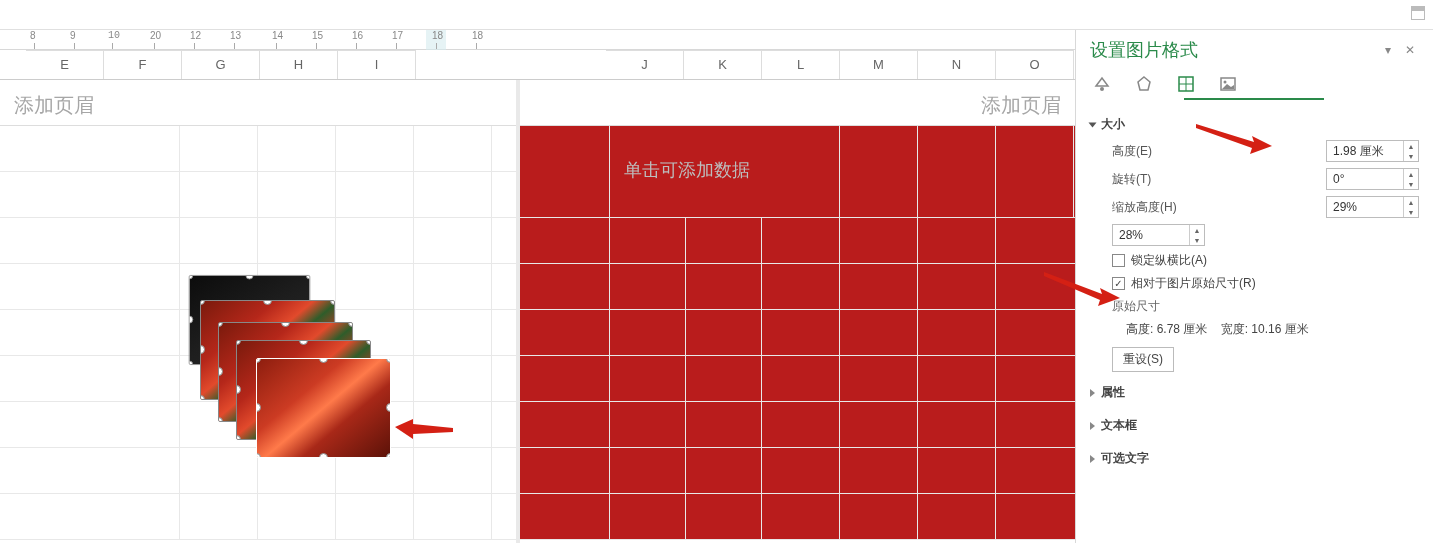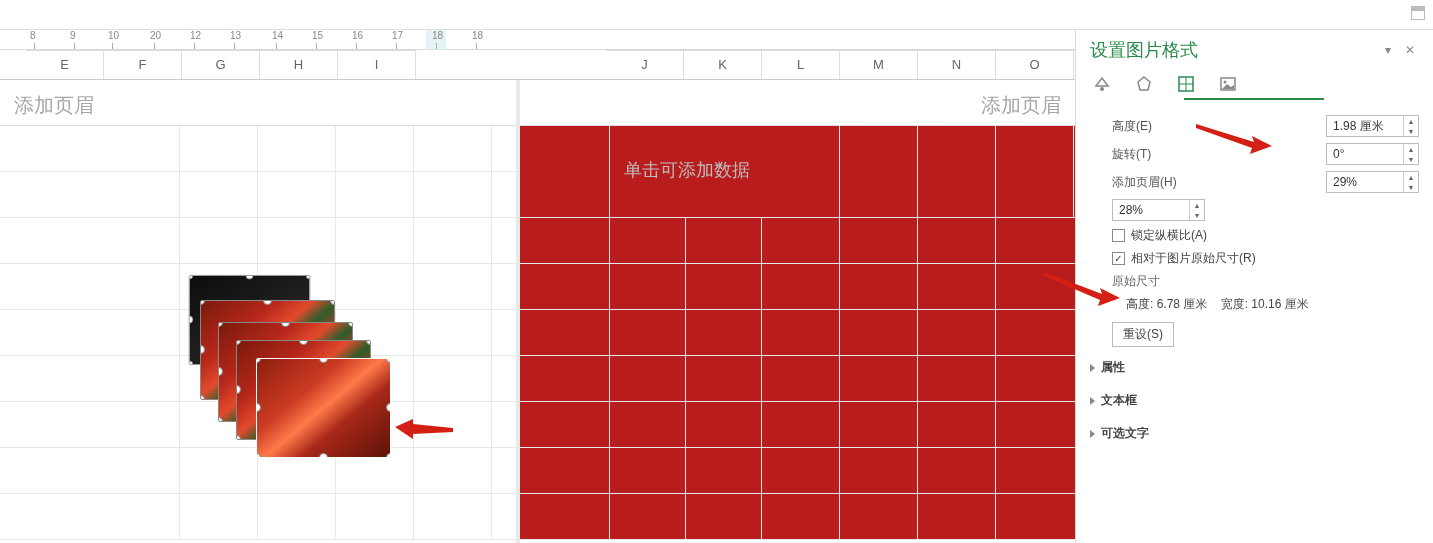--- a/index.html
+++ b/index.html
@@ -74,21 +74,21 @@
 <div class="topbar">
   <div class="dropdown"></div>
 </div>
 
 <div class="ruler">
   <div class="hl" style="left:426px;width:20px"></div>
 <span class="num" style="left: 30px;">8</span>
     <div class="tick" style="left: 34px;"></div>
     <span class="num" style="left: 70px;">9</span>
     <div class="tick" style="left: 74px;"></div>
-    <span class="num" style="left: 108px;">10</span>
+    <span class="num" style="left: 108px; font-family: Liberation Mono, monospace;">10</span>
     <div class="tick" style="left: 112px;"></div>
     <span class="num" style="left: 150px;">20</span>
     <div class="tick" style="left: 154px;"></div>
     <span class="num" style="left: 190px;">12</span>
     <div class="tick" style="left: 194px;"></div>
     <span class="num" style="left: 230px;">13</span>
     <div class="tick" style="left: 234px;"></div>
     <span class="num" style="left: 272px;">14</span>
     <div class="tick" style="left: 276px;"></div>
     <span class="num" style="left: 312px;">15</span>
@@ -360,20 +360,24 @@
         <svg width="20" height="20">
           <rect x="3" y="4" width="14" height="12" fill="none" stroke="#888" stroke-width="1.5"></rect>
           <circle cx="7" cy="8" r="1.5" fill="#888"></circle>
           <path d="M4 15 L9 10 L13 13 L16 11 L16 15 Z" fill="#888"></path>
         </svg>
       </div>
   </div>
   <div class="underline"></div>
 
   <div class="section">
+    <div class="sechead">
+      <span class="tri open"></span>
+      <span>大小</span>
+    </div>
 
     <div class="prow">
       <span class="plabel">高度(E)</span>
       <div class="spin">
           <input value="1.98 厘米" style="">
           <div class="sbtns">
             <div class="sb">▲</div>
             <div class="sb">▼</div>
           </div>
         </div>
@@ -382,21 +386,21 @@
       <span class="plabel">旋转(T)</span>
       <div class="spin">
           <input value="0°" style="">
           <div class="sbtns">
             <div class="sb">▲</div>
             <div class="sb">▼</div>
           </div>
         </div>
     </div>
     <div class="prow">
-      <span class="plabel">添加页眉(H)</span>
+      <span class="plabel">缩放高度(H)</span>
       <div class="spin">
           <input value="29%" style="">
           <div class="sbtns">
             <div class="sb">▲</div>
             <div class="sb">▼</div>
           </div>
         </div>
     </div>
     <div class="prow">
       <div class="spin">

